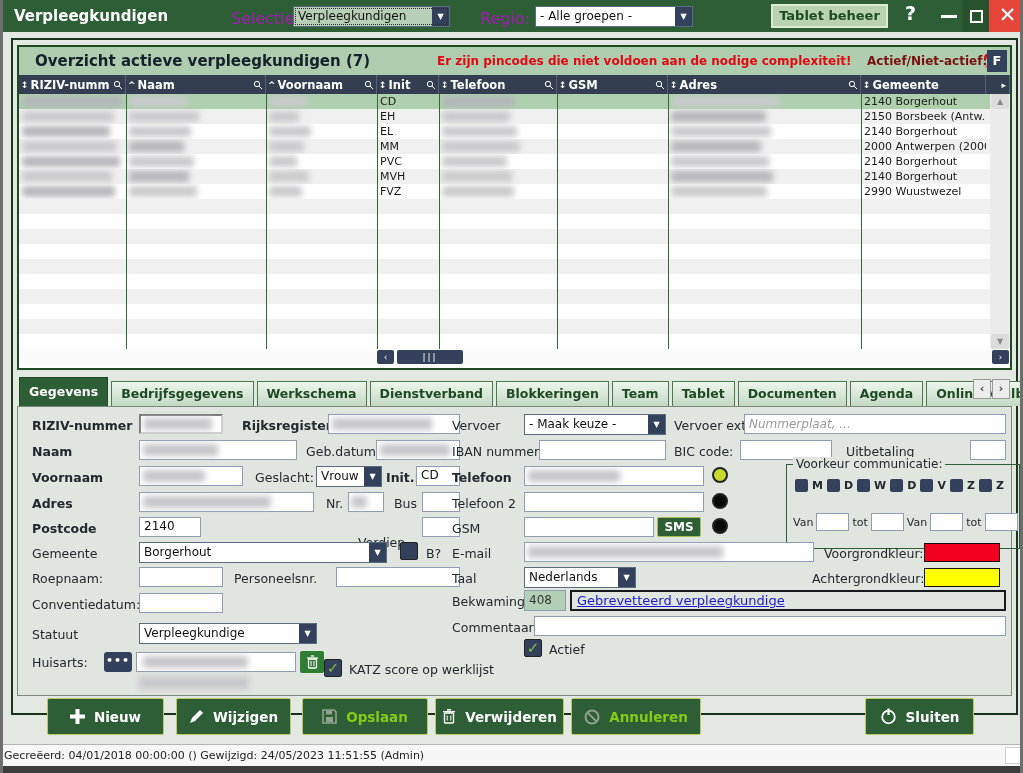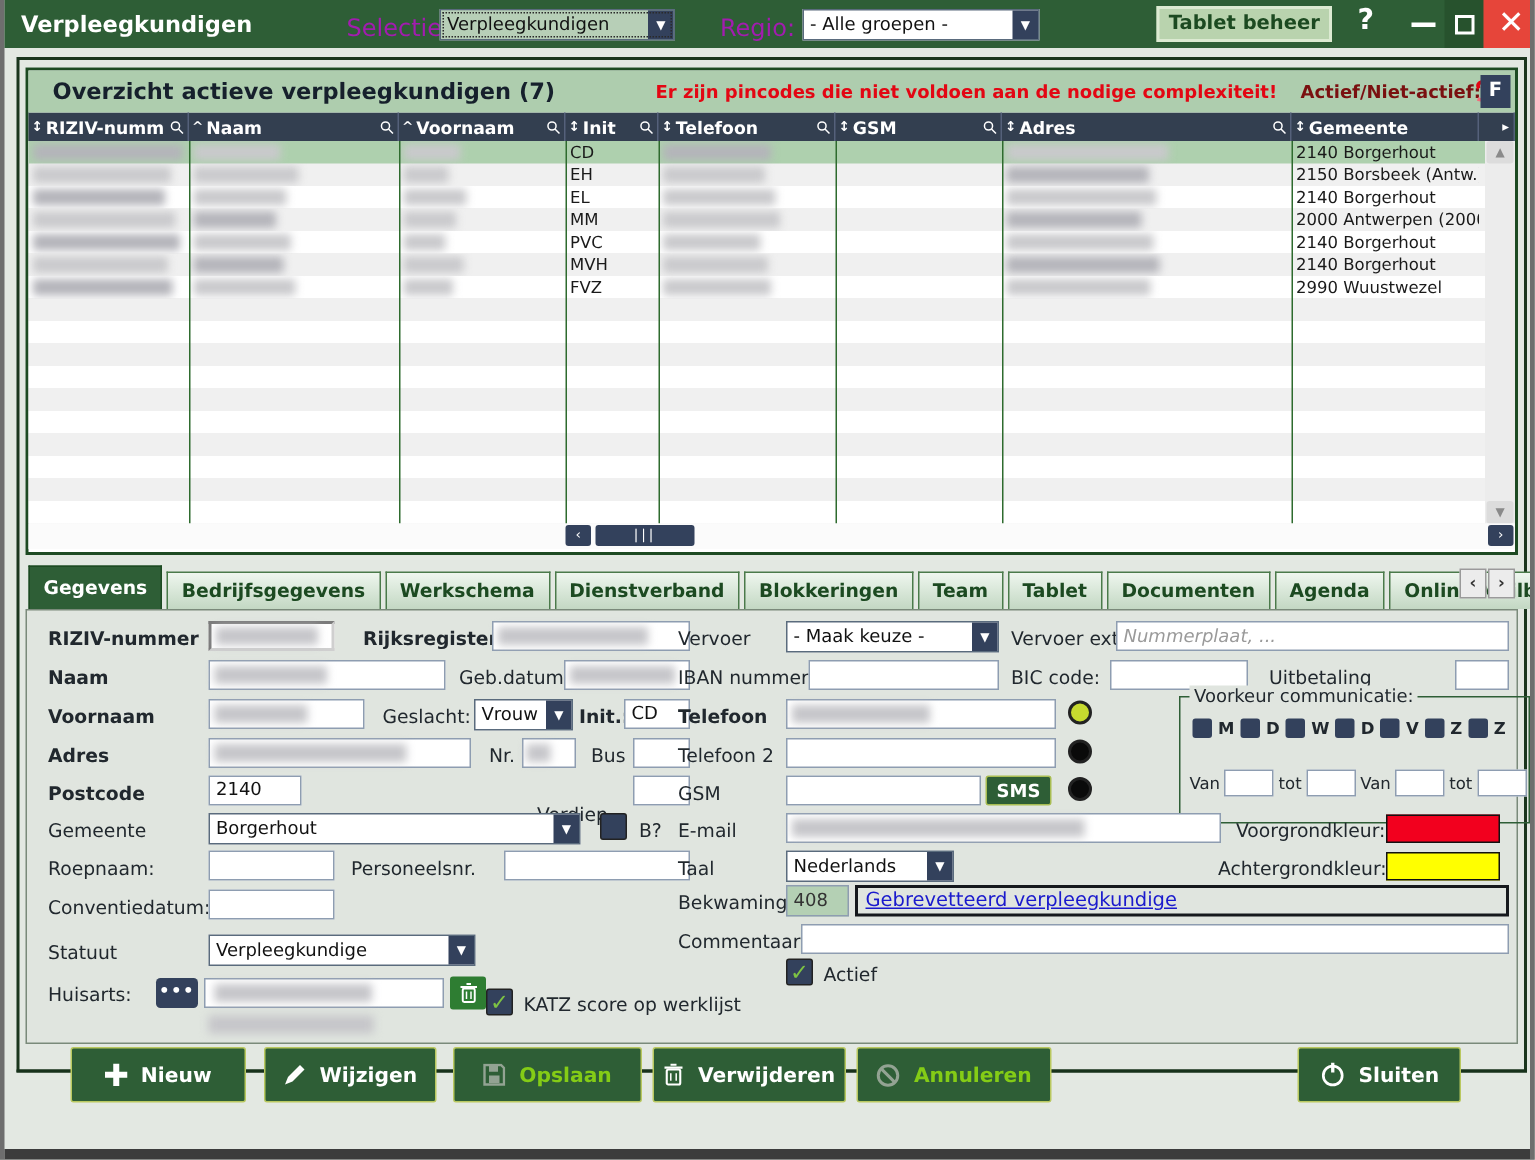--- a/index.html
+++ b/index.html
@@ -552,15 +552,19 @@
     <span>Annuleren</span>
   </div>
   <div class="action-btn" style="left:862px; width:109px;">
     <svg width="17" height="17" viewBox="0 0 17 17">
         <circle cx="8.5" cy="9" r="6.3" fill="none" stroke="#fff" stroke-width="1.8"></circle>
         <line x1="8.5" y1="0.5" x2="8.5" y2="7" stroke="#fff" stroke-width="2.2"></line>
       </svg>
     <span>Sluiten</span>
   </div>
 
+  <div class="statusbar">
+    <span>Gecreëerd: 04/01/2018 00:00:00 () Gewijzigd: 24/05/2023 11:51:55 (Admin)</span>
+    <div class="statusbox"></div>
+  </div>
   <div class="bottomstrip"></div>
 
 </div>
 
 </body></html>

